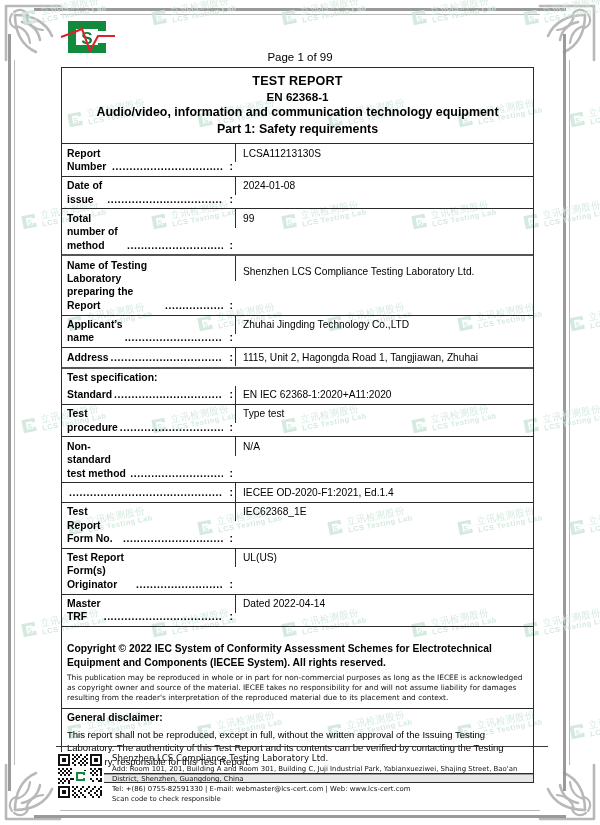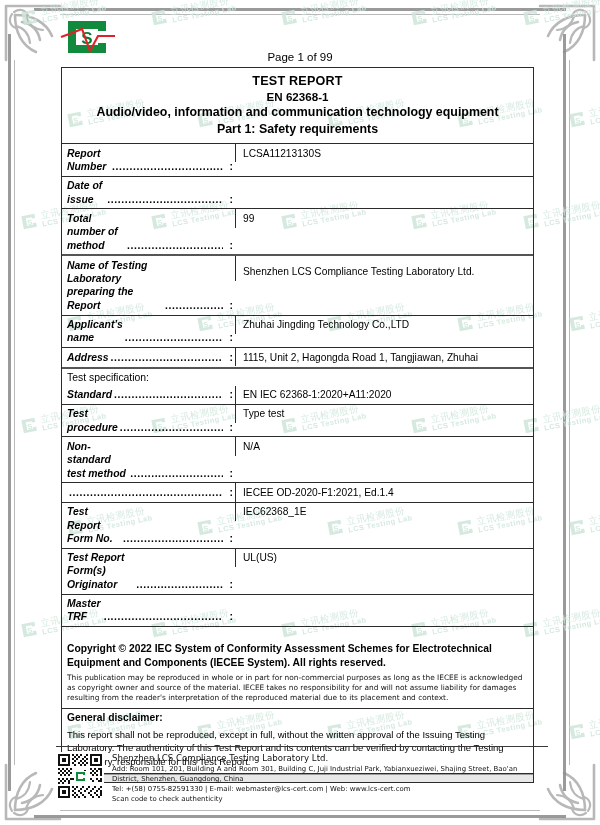--- a/index.html
+++ b/index.html
@@ -147,21 +147,21 @@
     flex: none;
     box-sizing: border-box;
     padding: 2.5px 2px 2.5px 5px;
     font-size: 10.4px;
     font-weight: bold;
     color: #000;
     display: flex;
     align-items: flex-start;
     line-height: 1.28;
   }
-  .lbl-txt { white-space: pre-line; font-style: italic; }
+  .lbl-txt { white-space: pre-line; }
   .dots {
     flex: 1 1 auto;
     overflow: hidden;
     white-space: nowrap;
     letter-spacing: .6px;
     padding: 0 2px;
     align-self: flex-end;
     font-weight: bold;
     color: #000;
   }
@@ -181,21 +181,21 @@
     line-height: 1.3;
   }
   .row.two-line .cell-label { align-items: center; }
   .row.two-line .cell-value { padding-top: 9px; }
 
   
   .row-full {
     box-sizing: border-box;
     padding: 3px 5px 3px 5px;
     font-size: 10.4px;
-    font-weight: normal;
+    font-weight: bold;
   }
 
   
   .copy-block {
     padding: 3px 6px 4px 5px;
     border-bottom: 1.2px solid #2b2b2b;
   }
   .copy-head {
     font-size: 10.3px;
     font-weight: bold;
@@ -776,20 +776,21 @@
         <span class="colon">:</span>
       </div>
       <div class="cell-value">LCSA11213130S</div>
     </div>
     <div class="row">
       <div class="cell-label">
         <span class="lbl-txt">Date of issue</span>
         <span class="dots">.......................................................</span>
         <span class="colon">:</span>
       </div>
+      <div class="cell-value">2024-01-08</div>
     </div>
     <div class="row">
       <div class="cell-label">
         <span class="lbl-txt">Total number of method</span>
         <span class="dots">.......................................................</span>
         <span class="colon">:</span>
       </div>
       <div class="cell-value">99</div>
     </div>
   </div>
@@ -876,20 +877,21 @@
         <span class="colon">:</span>
       </div>
       <div class="cell-value">UL(US)</div>
     </div>
     <div class="row">
       <div class="cell-label">
         <span class="lbl-txt">Master TRF</span>
         <span class="dots">.......................................................</span>
         <span class="colon">:</span>
       </div>
+      <div class="cell-value">Dated  2022-04-14</div>
     </div>
   </div>
 
   <div class="copy-block">
     <div class="copy-head">Copyright © 2022 IEC System of Conformity Assessment Schemes for Electrotechnical Equipment and Components (IECEE System). All rights reserved.</div>
     <div class="copy-body">This publication may be reproduced in whole or in part for non-commercial purposes as long as the IECEE is acknowledged as copyright owner and source of the material. IECEE takes no responsibility for and will not assume liability for damages resulting from the reader's interpretation of the reproduced material due to its placement and context.</div>
   </div>
 
   <div class="disc-block">
     <div class="disc-head">General disclaimer:</div>
@@ -946,17 +948,17 @@
         </g>
 
         <rect x="19" y="19" width="11" height="11" fill="#ffffff"></rect>
         <path d="M20 20h9v3h-2.4v-.8h-4.2v4.6h4.2v-.8H29v3h-9z" fill="#118a3d"></path>
       </svg>
     </div>
     <div id="footer-text">
       <div class="f-name">Shenzhen LCS Compliance Testing Laboratory Ltd.</div>
       <div class="f-line">Add: Room 101, 201, Building A and Room 301, Building C, Juji Industrial Park, Yabianxueziwei, Shajing Street, Bao'an</div>
       <div class="f-line">District, Shenzhen, Guangdong, China</div>
-      <div class="f-line">Tel: +(58) 0755-82591330 | E-mail: webmaster@lcs-cert.com | Web: www.lcs-cert.com</div>
-      <div class="f-line">Scan code to check authenticity</div>
+      <div class="f-line">Tel: +(86) 0755-82591330 | E-mail: webmaster@lcs-cert.com | Web: www.lcs-cert.com</div>
+      <div class="f-line">Scan code to check responsible</div>
     </div>
   </div>
 </div>
 
 </body></html>

